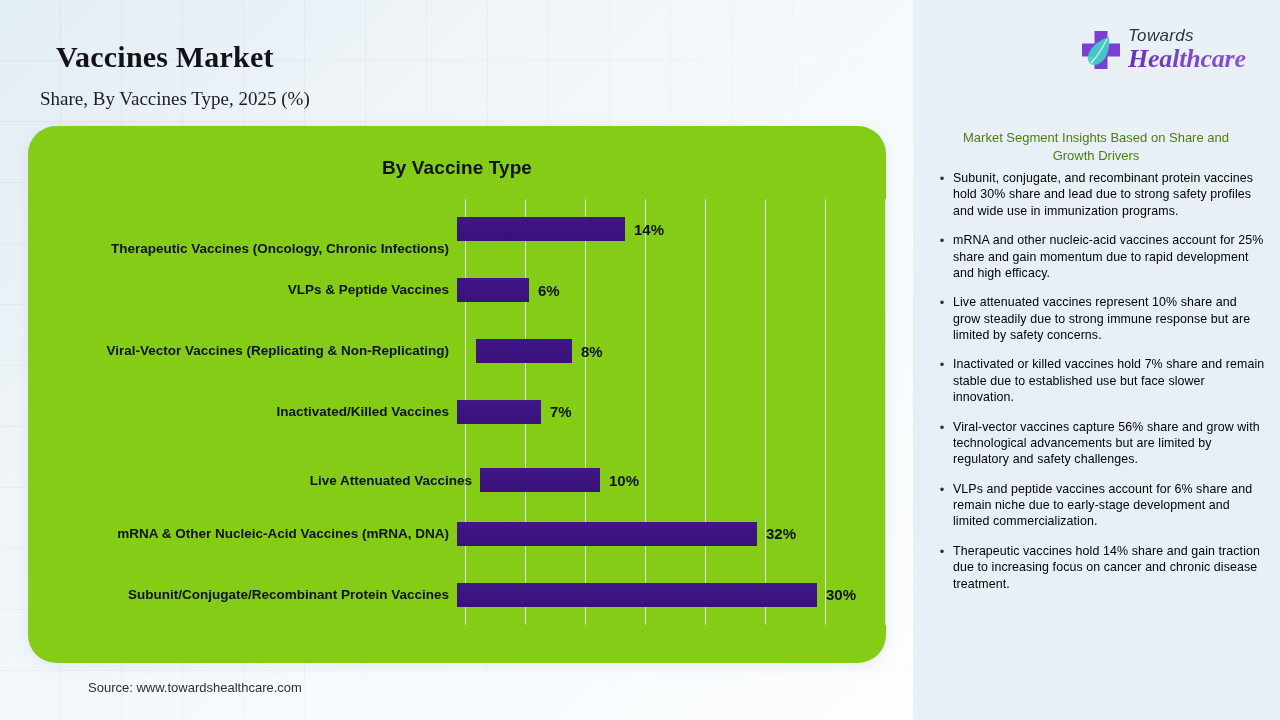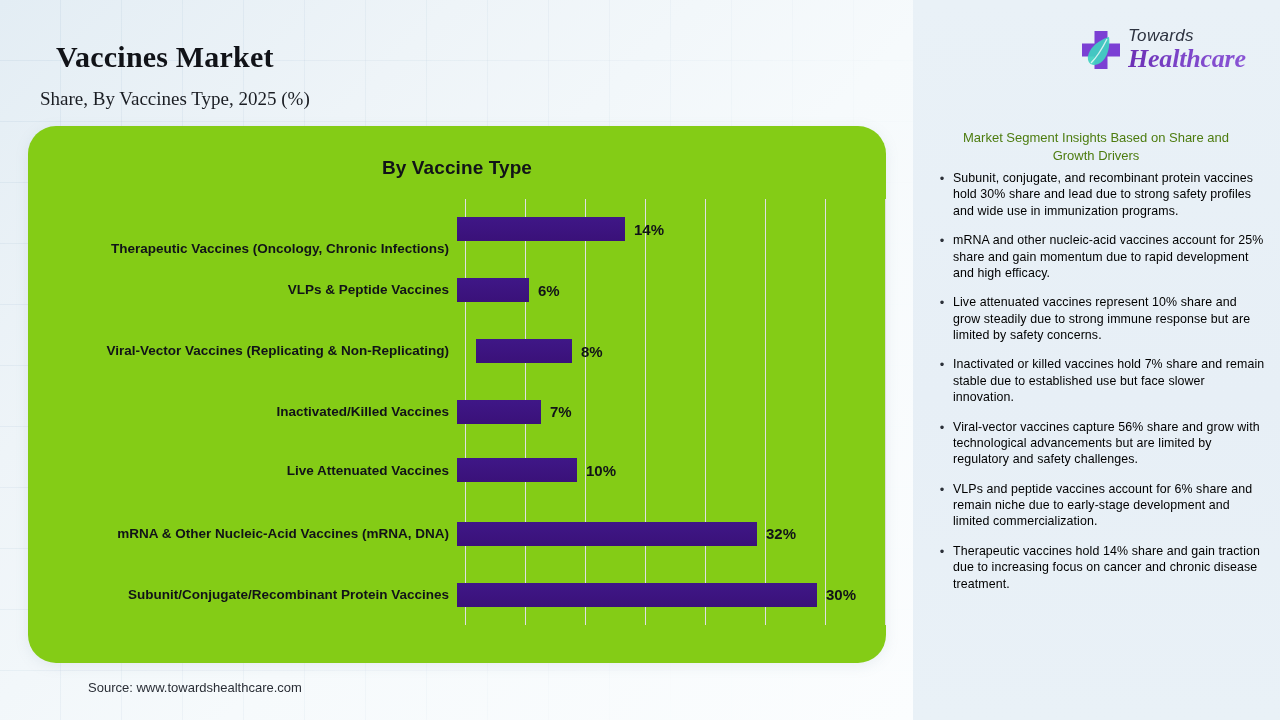--- a/index.html
+++ b/index.html
@@ -175,21 +175,21 @@
             <div class="bar-value">8%</div>
           </div>
         </div>
         <div class="row" style="top: 255.571px; height: 60.8571px;">
           <div class="cat-label">Inactivated/Killed Vaccines</div>
           <div class="bar-wrap">
             <div class="bar" style="width: 84px;"></div>
             <div class="bar-value">7%</div>
           </div>
         </div>
-        <div class="row" style="top: 314px; height: 60.8571px;">
+        <div class="row" style="top: 324px; height: 60.8571px; margin-left: 23px;">
           <div class="cat-label">Live Attenuated Vaccines</div>
           <div class="bar-wrap">
             <div class="bar" style="width: 120px;"></div>
             <div class="bar-value">10%</div>
           </div>
         </div>
         <div class="row" style="top: 377.286px; height: 60.8571px;">
           <div class="cat-label">mRNA &amp; Other Nucleic-Acid Vaccines (mRNA, DNA)</div>
           <div class="bar-wrap">
             <div class="bar" style="width: 300px;"></div>

